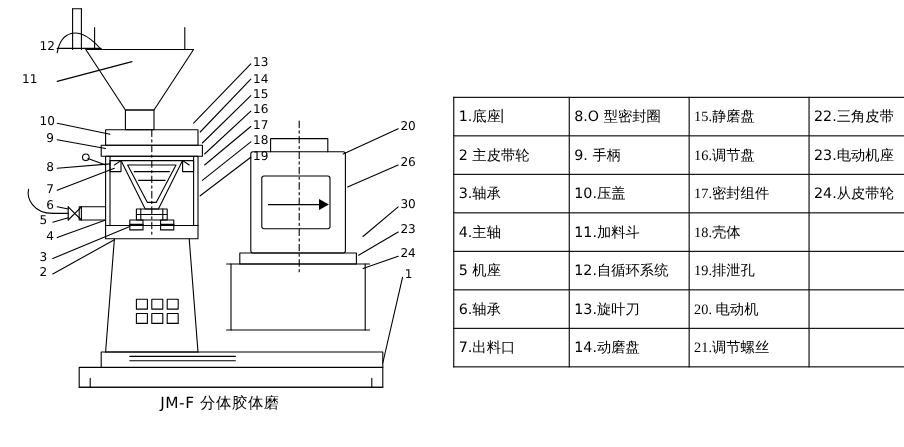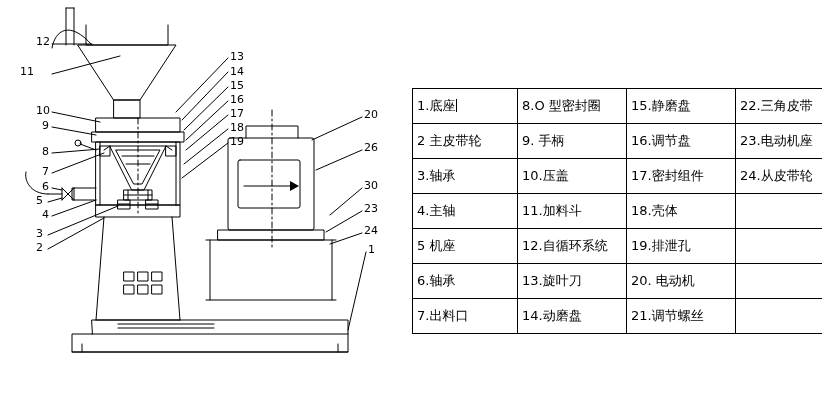--- a/index.html
+++ b/index.html
@@ -60,21 +60,21 @@
     height: 34px;
     font-size: 13px;
     padding: 0 4px;
     text-align: left;
     vertical-align: middle;
     white-space: nowrap;
     font-family: "DejaVu Sans", sans-serif;
   }
   table.legend-table td.c0 { width: 96px; }
   table.legend-table td.c1 { width: 100px; }
-  table.legend-table td.c2 { width: 100px; }
+  table.legend-table td.c2 { width: 100px; font-family: Liberation Serif, serif; }
   table.legend-table td.c3 { width: 100px; }
 
   .cell-cursor {
     border-right: 1px solid #000;
     display: inline-block;
     height: 13px;
     vertical-align: -2px;
     margin-left: 1px;
   }
 
@@ -218,20 +218,21 @@
     <div class="lbl" style="position:absolute;left:230px;top:107px">17</div>
     <div class="lbl" style="position:absolute;left:230px;top:121px">18</div>
     <div class="lbl" style="position:absolute;left:230px;top:135px">19</div>
     <div class="lbl" style="position:absolute;left:364px;top:108px">20</div>
     <div class="lbl" style="position:absolute;left:364px;top:141px">26</div>
     <div class="lbl" style="position:absolute;left:364px;top:179px">30</div>
     <div class="lbl" style="position:absolute;left:364px;top:202px">23</div>
     <div class="lbl" style="position:absolute;left:364px;top:224px">24</div>
     <div class="lbl" style="position:absolute;left:368px;top:243px">1</div>
 
+    <div class="caption">JM-F 分体胶体磨</div>
   </div>
 
   <div id="legend">
     <table class="legend-table">
       <tbody>
         <tr>
           <td class="c0"><span>1.底座</span><span class="cell-cursor"></span></td>
           <td class="c1">8.O 型密封圈</td>
           <td class="c2">15.静磨盘</td>
           <td class="c3">22.三角皮带</td>

